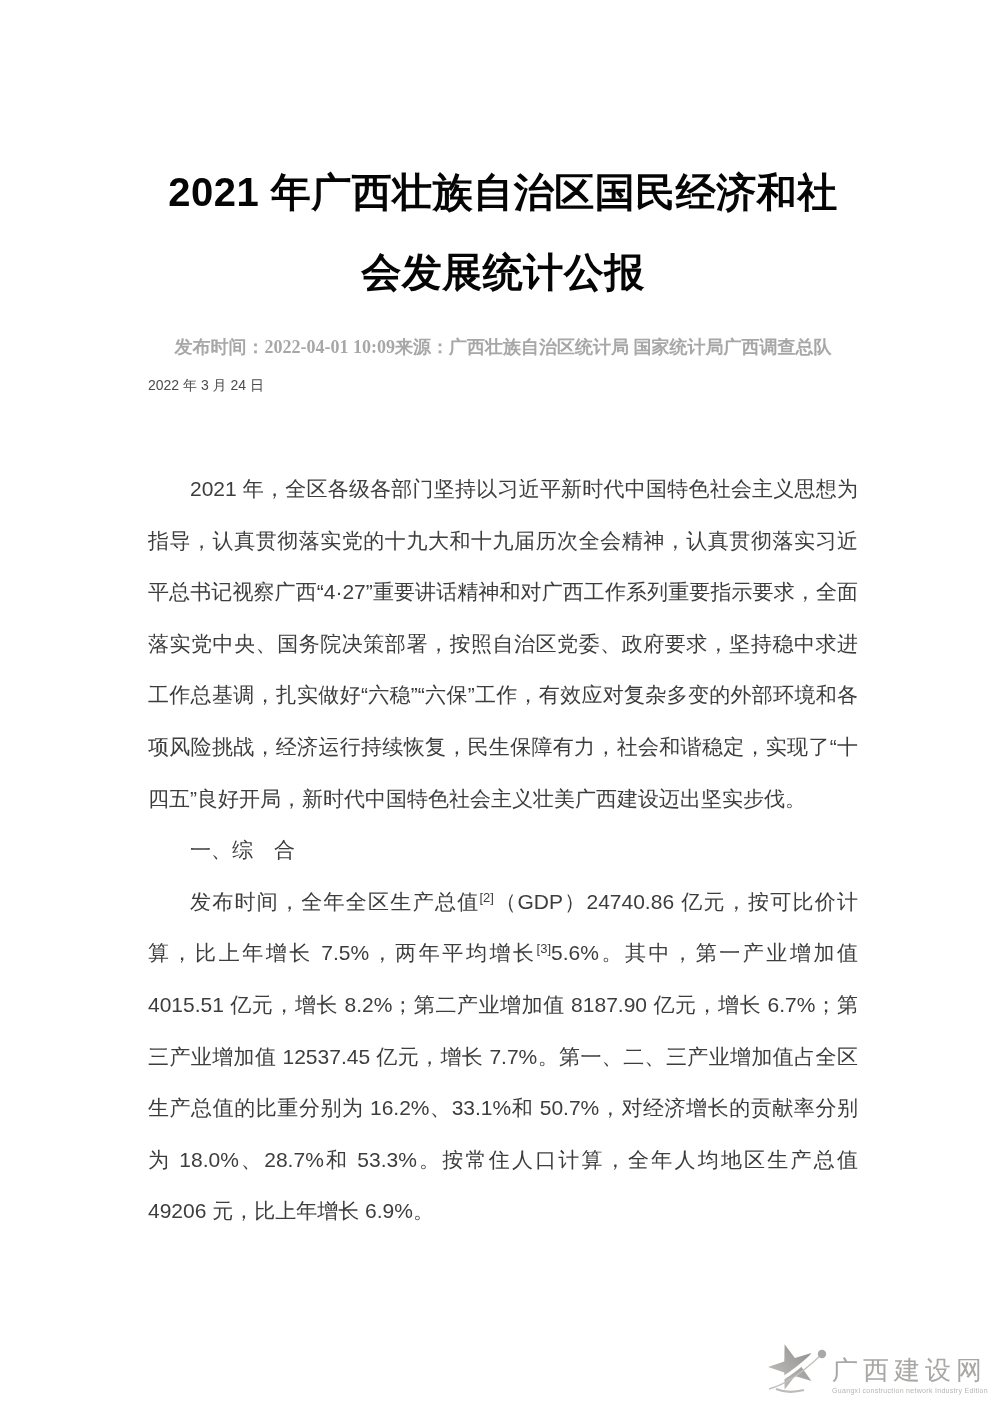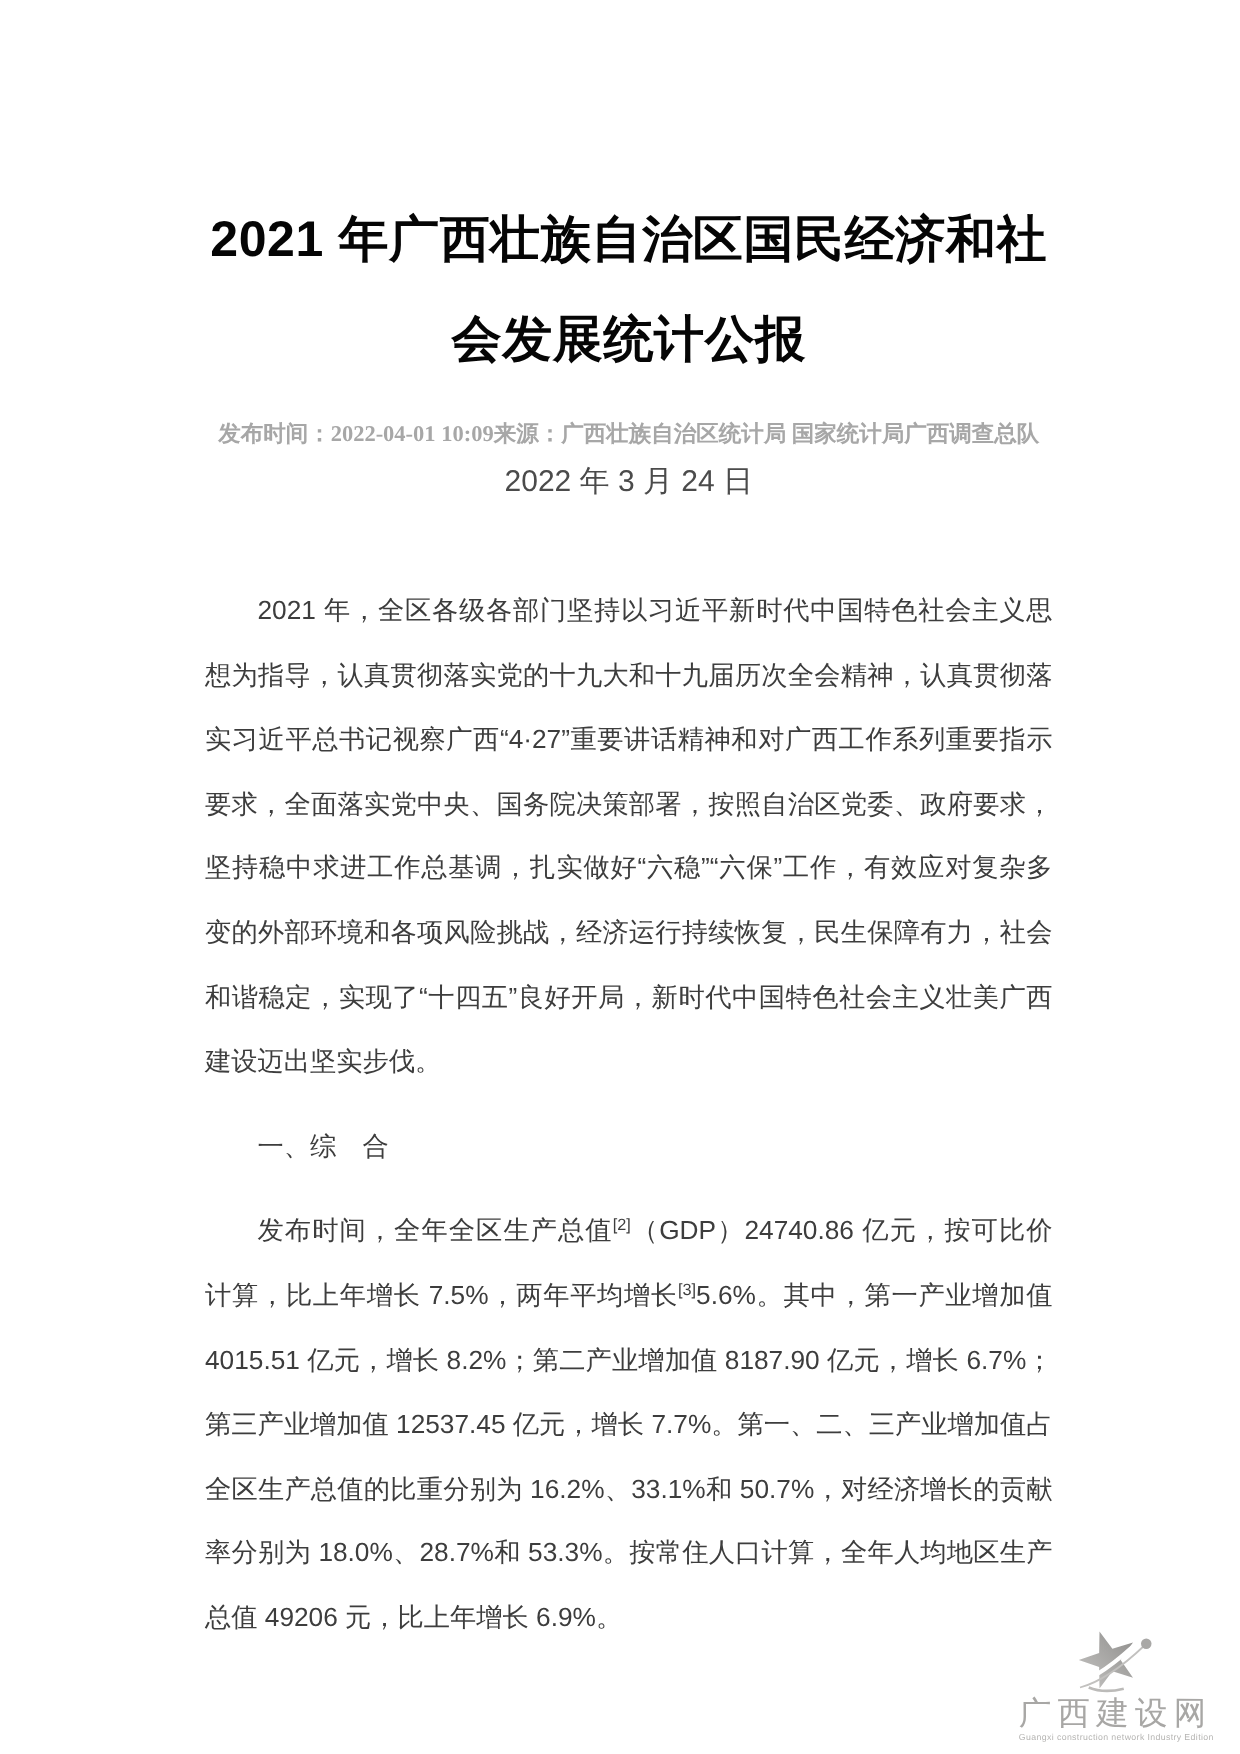--- a/index.html
+++ b/index.html
@@ -37,48 +37,47 @@
     font-size: 18px;
     font-weight: bold;
     line-height: 26px;
     text-align: center;
     white-space: nowrap;
     color: #a7a7a7;
     font-family: Liberation Serif, serif;
   }
   .date {
     margin-top: 12px;
-    font-size: 24px;
+    font-size: 14px;
     line-height: 27px;
-    text-align: center;
+    text-align: left;
     color: #4b4b4b;
   }
   .body-text {
     margin-top: 64px;
     color: #3d3d3d;
     font-size: 21px;
     line-height: 51.6px;
     text-align: justify;
   }
   .body-text p {
-    margin: 16px;
+    margin: 0;
     text-indent: 2em;
   }
   sup.fnref {
     font-size: 13px;
     line-height: 0;
     vertical-align: 7px;
   }
   .watermark {
     position: absolute;
-    right: 21px;
+    right: 4px;
     bottom: 8px;
     display: flex;
-    align-items: center;
-    flex-direction: column;
+    align-items: flex-end;
   }
   .wm-logo {
     display: block;
     margin-top: 2px;
   }
   .wm-text {
     margin-left: 4px;
   }
   .wm-cn {
     font-family: "Liberation Serif", "DejaVu Serif", serif;

